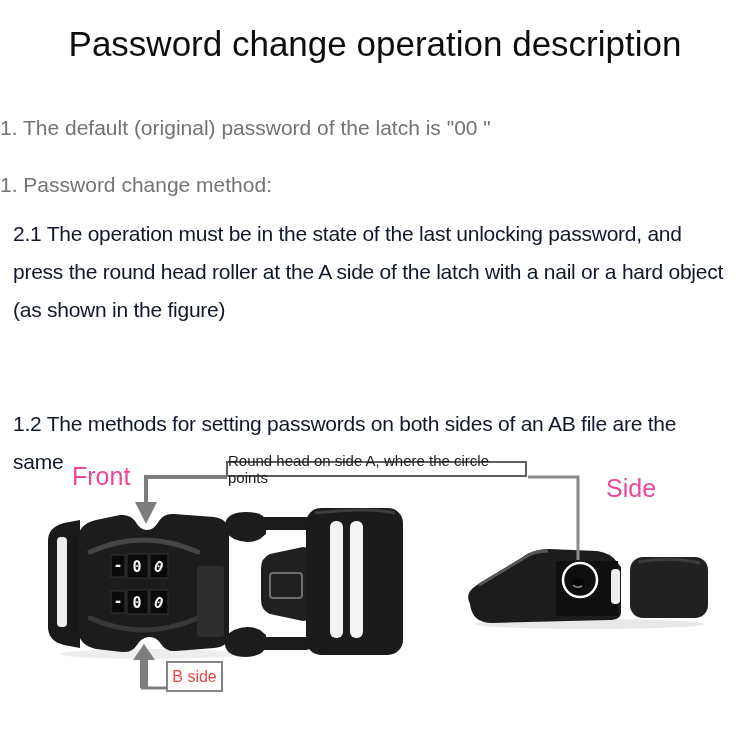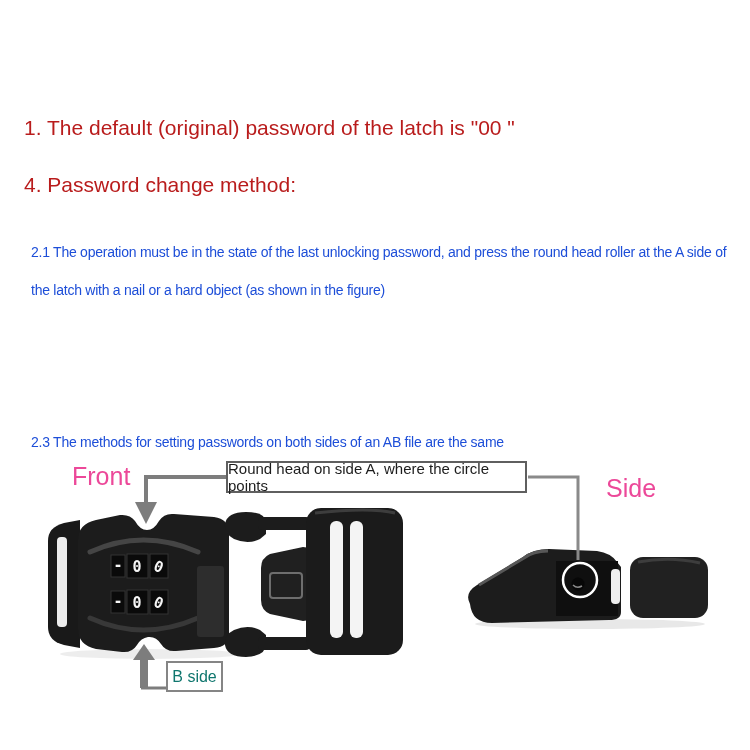--- a/index.html
+++ b/index.html
@@ -1,54 +1,55 @@
 <!DOCTYPE html>
 <html style="--buckle-dark: #1c1c1c; --arrow-gray: #7d7d7d; --box-border: #5f5f5f; --circle-highlight: #ffffff;"><head>
 <meta charset="utf-8">
 <style>
   html,body{margin:0;padding:0;background:#fff;}
   .page{position:relative;width:750px;height:750px;background:#ffffff;overflow:hidden;
         font-family:"Liberation Sans","DejaVu Sans",sans-serif;color:#111;}
   .title{position:absolute;top:24px;left:0;right:0;margin:0;text-align:center;
          font-size:35px;font-weight:400;letter-spacing:0;color:#0d0d0d;}
-  .h2{position:absolute;left:24px;font-size:21px;color:#b91c1c;}
+  .h2{position:absolute;left:0;font-size:21px;color:#737373;}
   #item1{top:116px;}
   #item2{top:173px;}
-  .para{position:absolute;left:13px;width:712px;margin:18px;font-size:14px;line-height:38px;
-        letter-spacing:-0.25px;color:#1d4ed8;}
+  .para{position:absolute;left:13px;width:712px;margin:0;font-size:21px;line-height:38px;
+        letter-spacing:-0.25px;color:#0f172a;}
   #p21{top:215px;}
   #p22{top:330px;}
   #p23{top:405px;}
   .fig-label{position:absolute;font-size:25px;color:#ec4899;}
   #front-label{left:72px;top:462px;}
   #side-label{left:606px;top:474px;text-align:center;}
-  .callout{position:absolute;left:226px;top:461px;width:301px;height:32px;box-sizing:border-box;
+  .callout{position:absolute;left:226px;top:461px;width:301px;height:16px;box-sizing:border-box;
            background:#fff;border:2px solid var(--box-border,#5f5f5f);
            display:flex;align-items:center;justify-content:center;font-size:15px;color:#1c1c1c;z-index:3;}
   .bside{position:absolute;left:166px;top:661px;width:57px;height:31px;box-sizing:border-box;
          background:#fff;border:2px solid #858585;
-         display:flex;align-items:center;justify-content:center;font-size:16px;color:#0f766e;z-index:3;}
+         display:flex;align-items:center;justify-content:center;font-size:16px;color:#ef4444;z-index:3;}
   .fig-svg{position:absolute;left:0;top:440px;z-index:2;}
   .dial-text{font-family:"DejaVu Sans Mono",monospace;font-size:15px;font-weight:bold;fill:#f5f5f5;}
   .arrow-fill{fill:var(--arrow-gray,#7d7d7d);}
   .arrow-stroke{stroke:var(--arrow-gray,#7d7d7d);}
   .buckle{fill:var(--buckle-dark,#1c1c1c);}
   .highlight{stroke:var(--circle-highlight,#ffffff);}
 </style>
 </head>
 <body>
 
 <div class="page">
 
+  <h1 class="title">Password change operation description</h1>
 
   <div class="h2" id="item1">1. The default (original) password of the latch is "00 "</div>
-  <div class="h2" id="item2">4. Password change method:</div>
+  <div class="h2" id="item2">1. Password change method:</div>
 
   <p class="para" id="p21">2.1 The operation must be in the state of the last unlocking password, and press the round head roller at the A side of the latch with a nail or a hard object (as shown in the figure)</p>
-  <p class="para" id="p23">2.3 The methods for setting passwords on both sides of an AB file are the same</p>
+  <p class="para" id="p23">1.2 The methods for setting passwords on both sides of an AB file are the same</p>
 
   <div class="fig-label" id="front-label">Front</div>
   <div class="fig-label" id="side-label">Side</div>
 
   <div class="callout">
     <span>Round head on side A, where the circle points</span>
   </div>
 
   <div class="bside">
     <span>B side</span>

